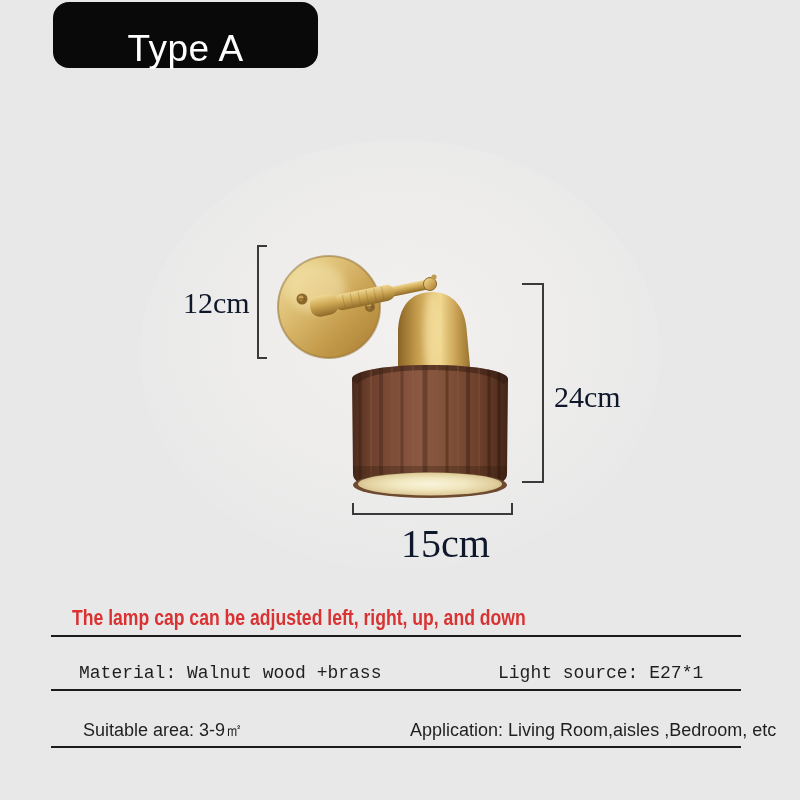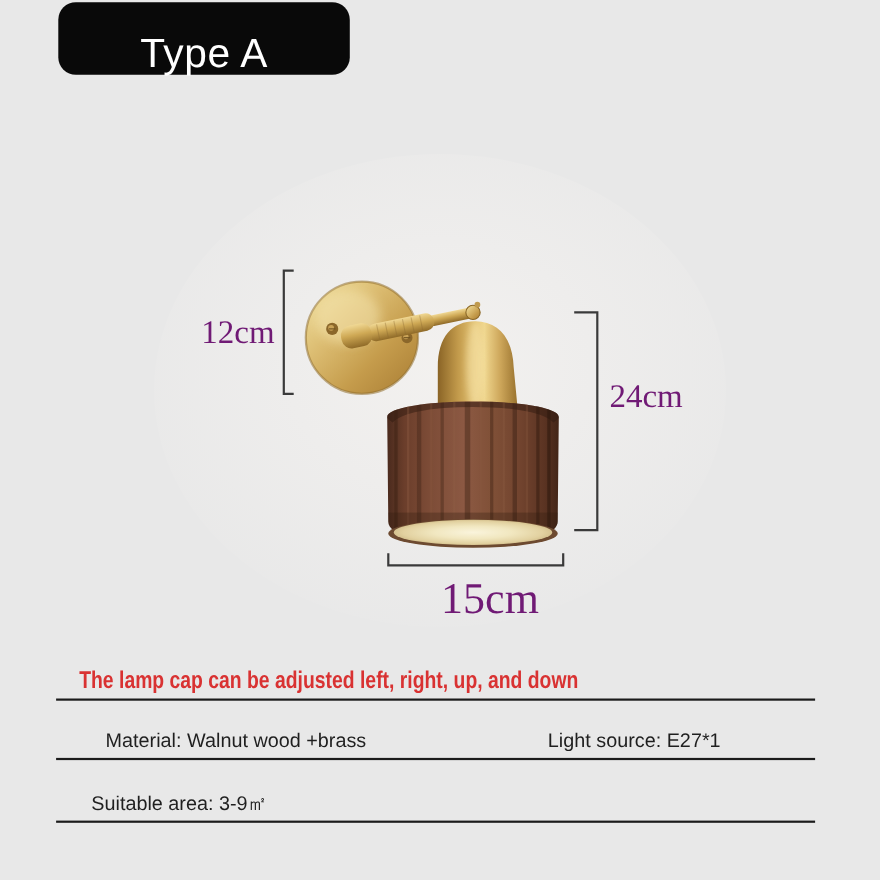--- a/index.html
+++ b/index.html
@@ -8,37 +8,37 @@
     background:#e8e8e8;font-family:"Liberation Sans",sans-serif;color:#1f1f1f;
   }
   .badge{
     position:absolute;left:53px;top:2px;width:265px;height:66px;
     background:#090909;border-radius:16px;
     display:flex;align-items:center;justify-content:center;
   }
   .badge span{color:#ffffff;font-size:37px;letter-spacing:.5px;margin-top:28px;}
   .photo-svg{position:absolute;left:0;top:0;}
   .dim{
-    position:absolute;font-family:"Liberation Serif",serif;color:#701a75;
+    position:absolute;font-family:"Liberation Serif",serif;color:#0f172a;
     white-space:nowrap;line-height:1;
   }
   .dim-12{left:183px;top:288px;font-size:30px;}
-  .dim-24{left:554px;top:346px;font-size:30px;}
+  .dim-24{left:554px;top:382px;font-size:30px;}
   .dim-15{left:401px;top:524px;font-size:40px;}
   .note{
     position:absolute;left:72px;top:605px;font-size:22px;font-weight:700;
     color:#d93232;white-space:nowrap;transform:scaleX(.8);transform-origin:0 50%;
   }
   .sep{position:absolute;left:51px;width:690px;height:2px;background:#1b1b1b;}
   .sep-1{top:635px;}
   .sep-2{top:689px;}
   .sep-3{top:746px;}
   .cell{position:absolute;font-size:18px;color:#1f1f1f;white-space:nowrap;line-height:22px;}
-  .r2l{left:96px;top:662px;}
-  .r2r{left:498px;top:662px;}
+  .r2l{left:79px;top:662px;font-family:Liberation Mono, monospace;}
+  .r2r{left:498px;top:662px;font-family:Liberation Mono, monospace;}
   .r3l{left:83px;top:719px;}
   .r3r{left:410px;top:719px;}
 </style>
 </head>
 <body>
 
 <div class="stage">
 
   <svg class="photo-svg" width="800" height="800" viewBox="0 0 800 800">
     <defs>
@@ -183,14 +183,15 @@
 
   <div class="note">The lamp cap can be adjusted left, right, up, and down</div>
 
   <div class="sep sep-1"></div>
   <div class="sep sep-2"></div>
   <div class="sep sep-3"></div>
 
   <div class="cell r2l">Material: Walnut wood +brass</div>
   <div class="cell r2r">Light source: E27*1</div>
   <div class="cell r3l">Suitable area: 3-9㎡</div>
+  <div class="cell r3r">Application: Living Room,aisles ,Bedroom, etc</div>
 
 </div>
 
 </body></html>

